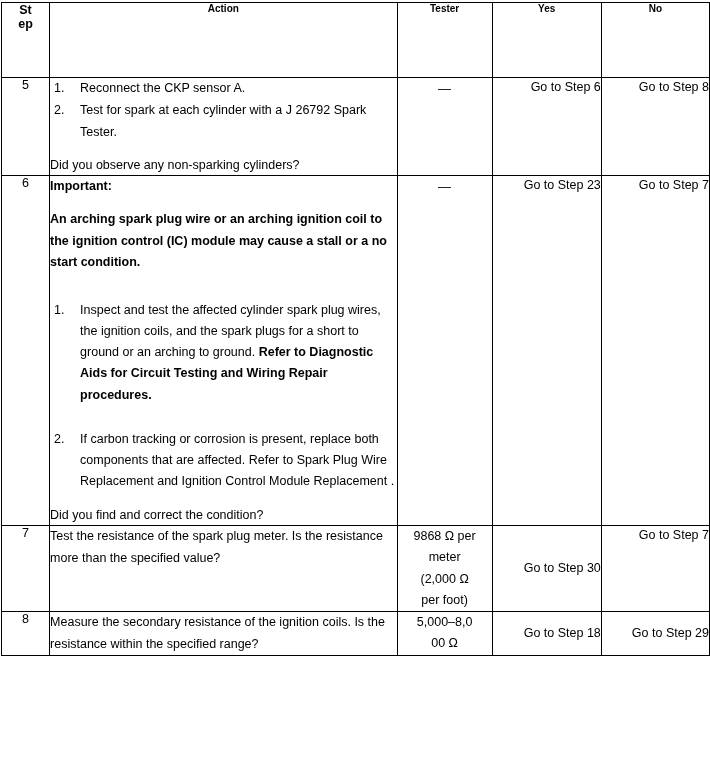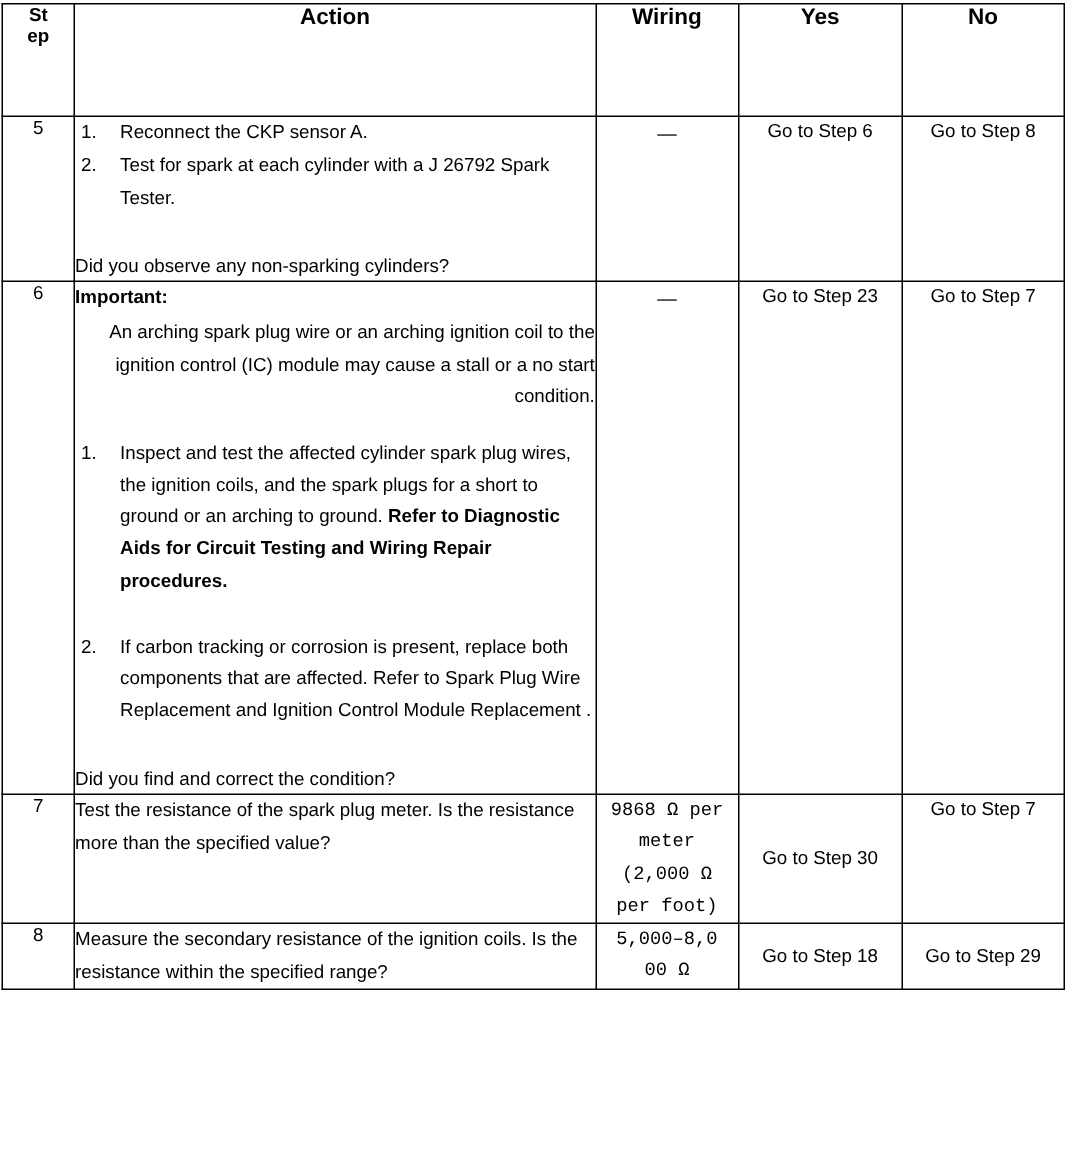--- a/index.html
+++ b/index.html
@@ -35,21 +35,21 @@
   col.c-step   { width: 48px; }
   col.c-action { width: 347px; }
   col.c-values { width: 95px; }
   col.c-yes    { width: 109px; }
   col.c-no     { width: 108px; }
 
   thead th {
     text-align: center;
     vertical-align: middle;
     font-weight: bold;
-    font-size: 15px;
+    font-size: 10px;
     height: 74px;
     padding: 2px 3px;
   }
   th.step-head {
     font-size: 12.5px;
     line-height: 1.15;
   }
 
   td.step-cell {
     text-align: center;
@@ -61,21 +61,21 @@
     font-size: 12.5px;
     line-height: 1.65;
   }
   td.values-cell {
     text-align: center;
     vertical-align: middle;
     font-size: 12.5px;
     line-height: 1.7;
   }
   td.yn-cell {
-    text-align: center;
+    text-align: right;
     vertical-align: bottom;
     font-size: 12.5px;
     line-height: 1.55;
     padding-bottom: 8px;
   }
   td.yn-cell.mid {
     vertical-align: middle;
     padding-bottom: 0;
   }
 
@@ -90,64 +90,63 @@
     padding-left: 30px;
     position: relative;
     line-height: 1.7;
   }
   .numlist li .marker {
     position: absolute;
     left: 4px;
     top: 0;
   }
   .q-line {
-    margin-top: 24px;
+    margin-top: 12px;
   }
   .bold {
     font-weight: bold;
   }
   .imp-title {
     font-weight: bold;
-    margin-bottom: 2px;
+    margin-bottom: 12px;
   }
   .imp-body {
-    font-weight: normal;
+    font-weight: bold;
     line-height: 1.72;
-    margin-bottom: 16px;
-    text-align: right;
+    margin-bottom: 26px;
   }
   .para {
     line-height: 1.72;
   }
   .gap-m { height: 22px; }
   .dash {
     font-size: 13px;
   }
-  .nowrap { white-space: nowrap; font-family: Liberation Mono, monospace; }
+  .nowrap { white-space: nowrap; }
 </style>
 </head>
 <body>
 
 <div class="sheet">
   <table class="diag">
     <colgroup>
       <col class="c-step">
       <col class="c-action">
       <col class="c-values">
       <col class="c-yes">
       <col class="c-no">
     </colgroup>
     <thead>
       <tr>
         <th class="step-head">
           <span>St</span><br>
           <span>ep</span>
         </th>
         <th>Action</th>
-        <th>Wiring</th>
+        <th>Tester</th>
         <th>Yes</th>
         <th>No</th>
       </tr>
     </thead>
     <tbody>
 
       <tr>
         <td class="step-cell">5</td>
         <td class="action-cell">
           <ul class="numlist">

